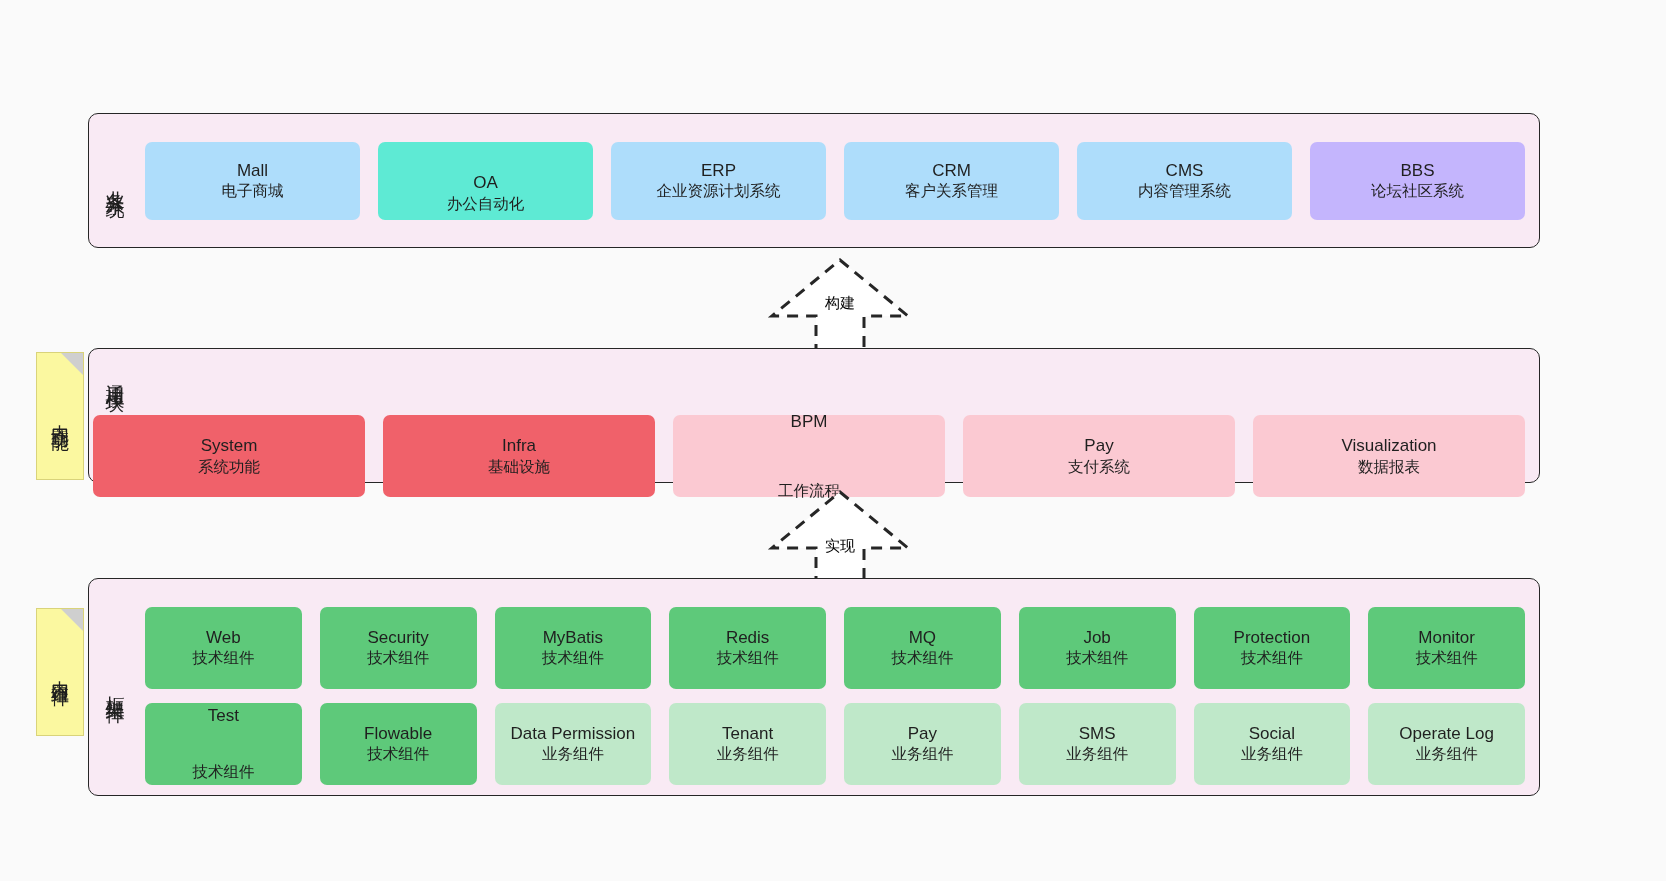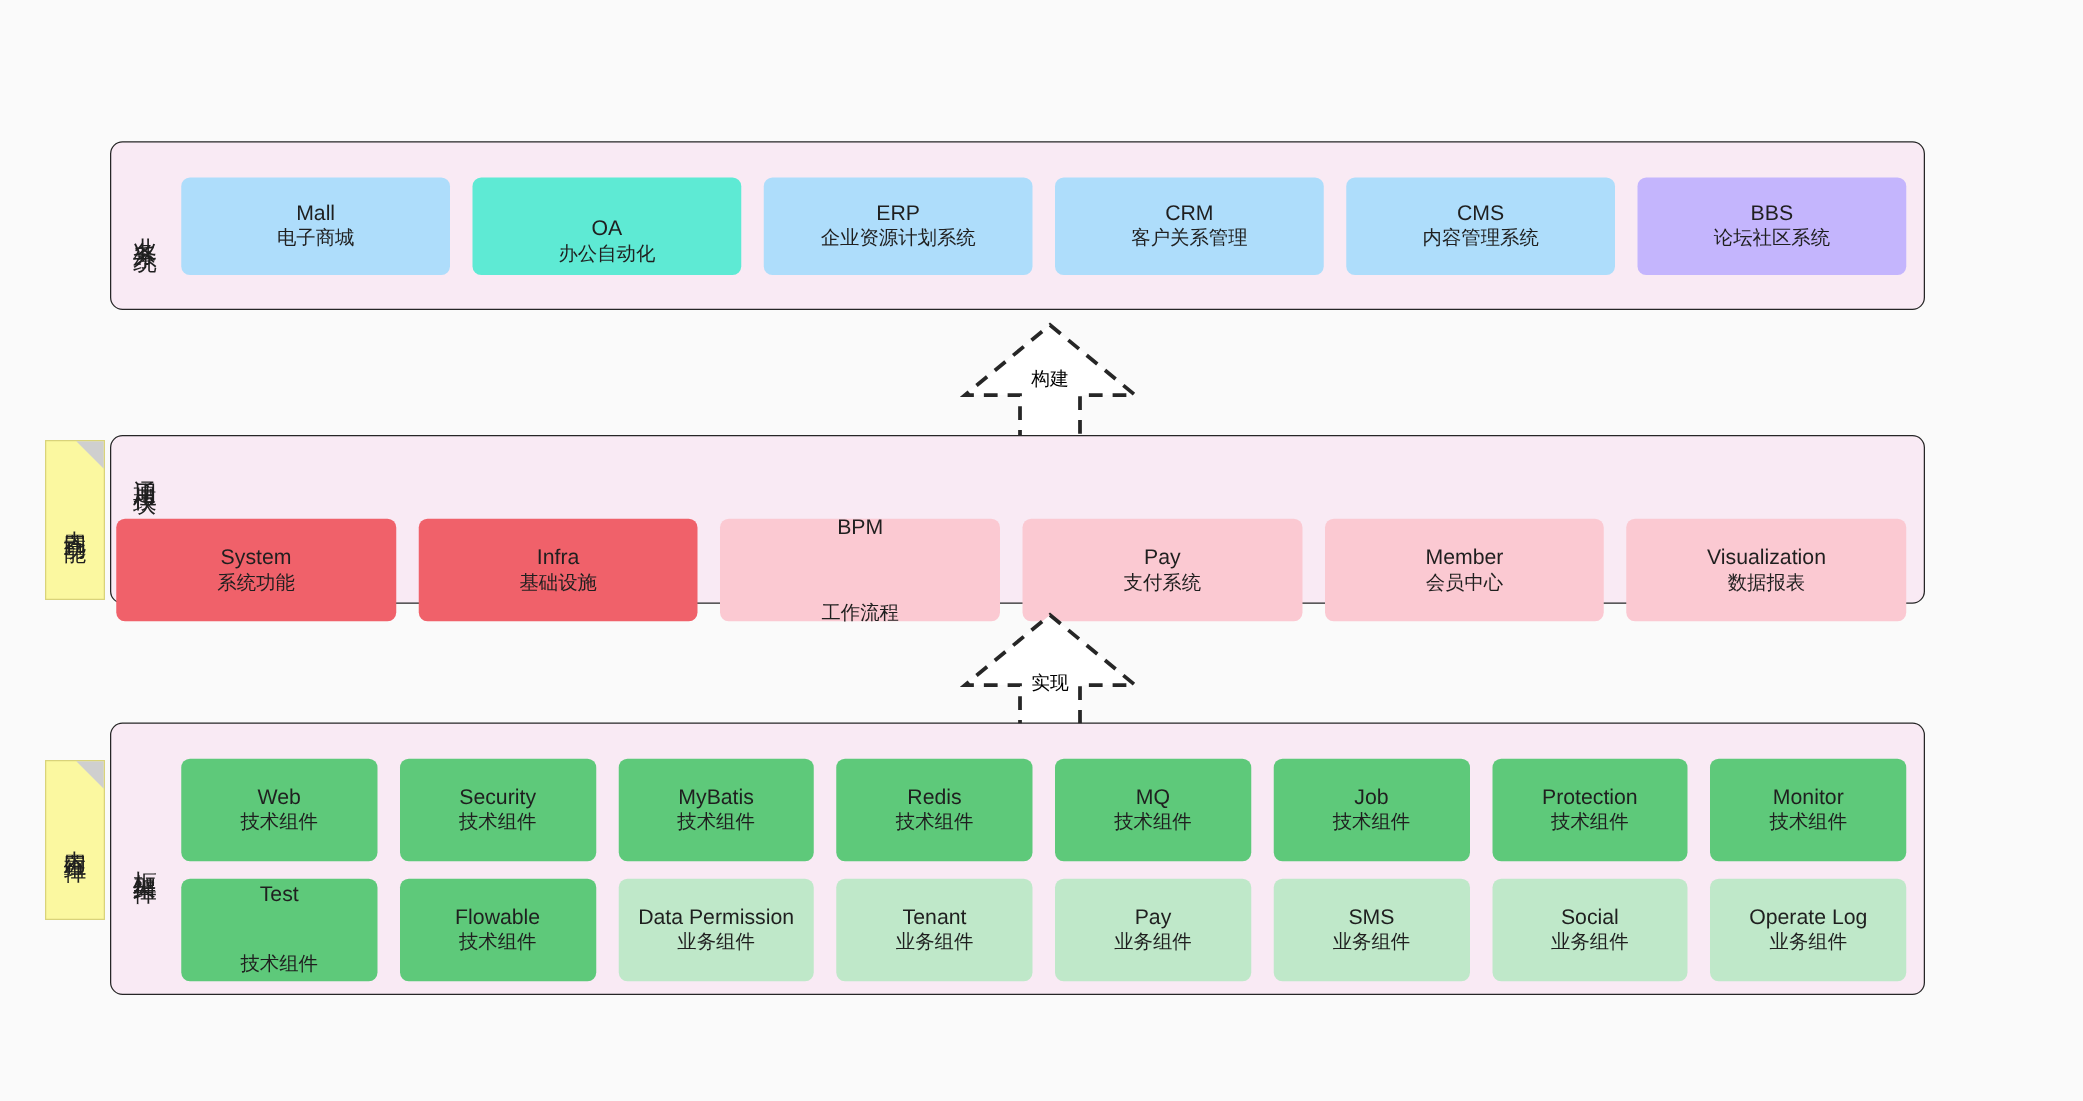--- a/index.html
+++ b/index.html
@@ -208,24 +208,20 @@
           </div>
           <div class="card" style="background: rgb(251, 201, 210); gap: 48px;">
             <div class="t-en">BPM</div>
             <div class="t-cn">工作流程</div>
           </div>
           <div class="card" style="background: rgb(251, 201, 210);">
             <div class="t-en">Pay</div>
             <div class="t-cn">支付系统</div>
           </div>
           <div class="card" style="background: rgb(251, 201, 210);">
-            <div class="t-en">Member</div>
-            <div class="t-cn">会员中心</div>
-          </div>
-          <div class="card" style="background: rgb(251, 201, 210);">
             <div class="t-en">Visualization</div>
             <div class="t-cn">数据报表</div>
           </div>
         </div>
     </div>
   </div>
 
   <div class="uml-arrow" id="arrow-impl">
     <svg width="160" height="98" viewBox="0 0 160 98" xmlns="http://www.w3.org/2000/svg">
       <path d="M80 4 L148 60 L104 60 L104 94 L56 94 L56 60 L12 60 Z" fill="#ffffff" stroke="#262626" stroke-width="3" stroke-dasharray="11 8" stroke-linejoin="miter"></path>

